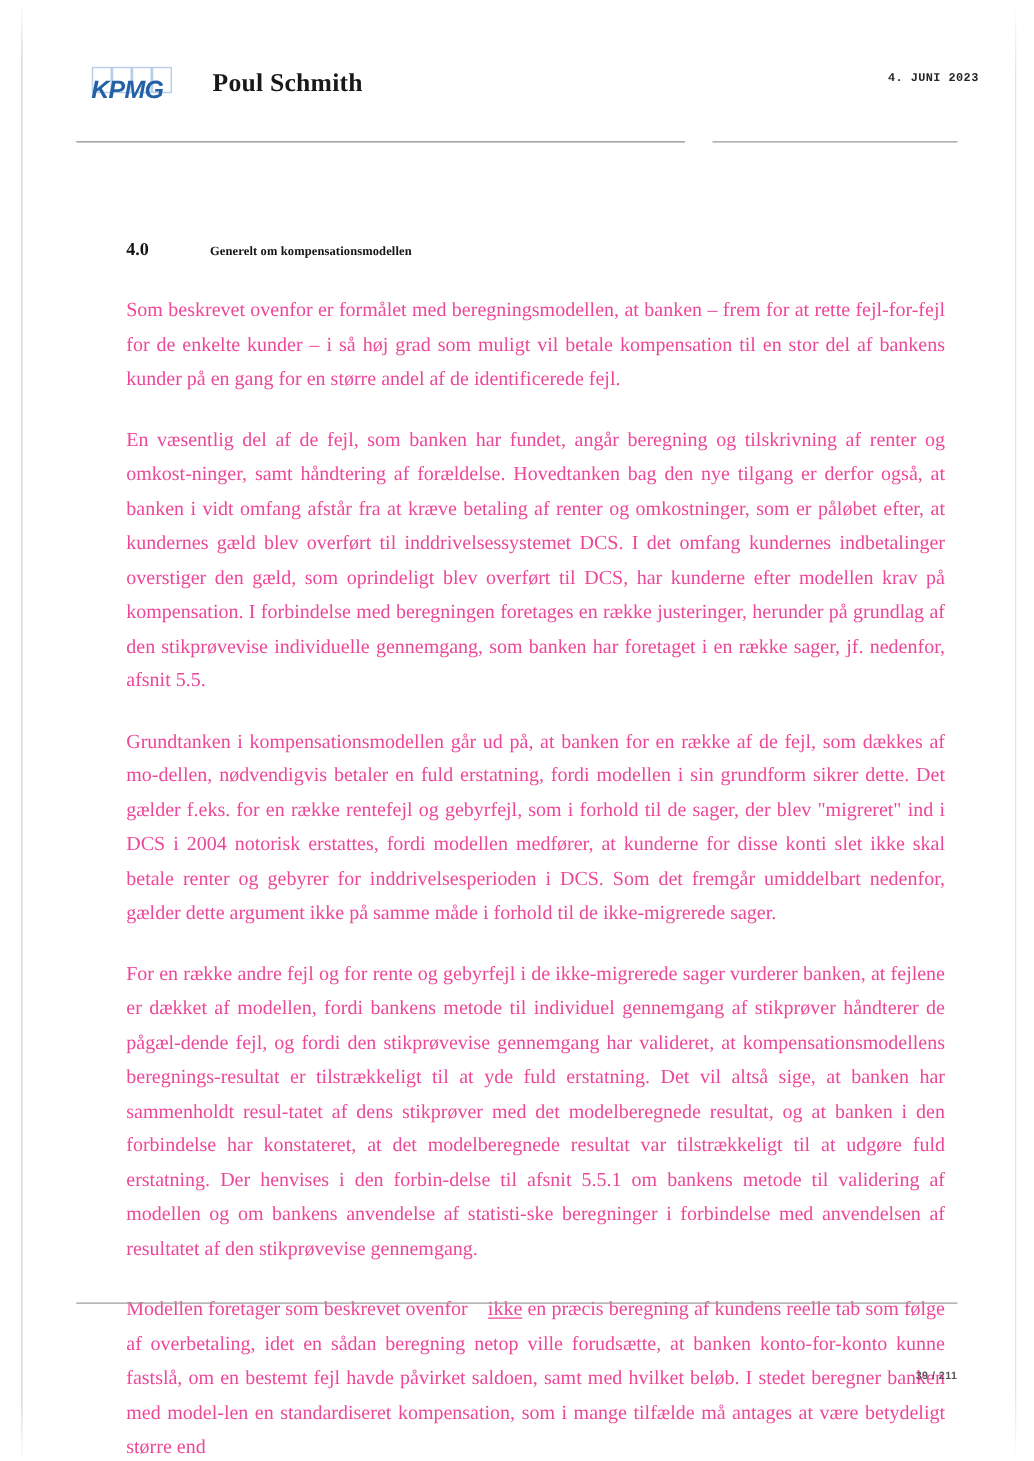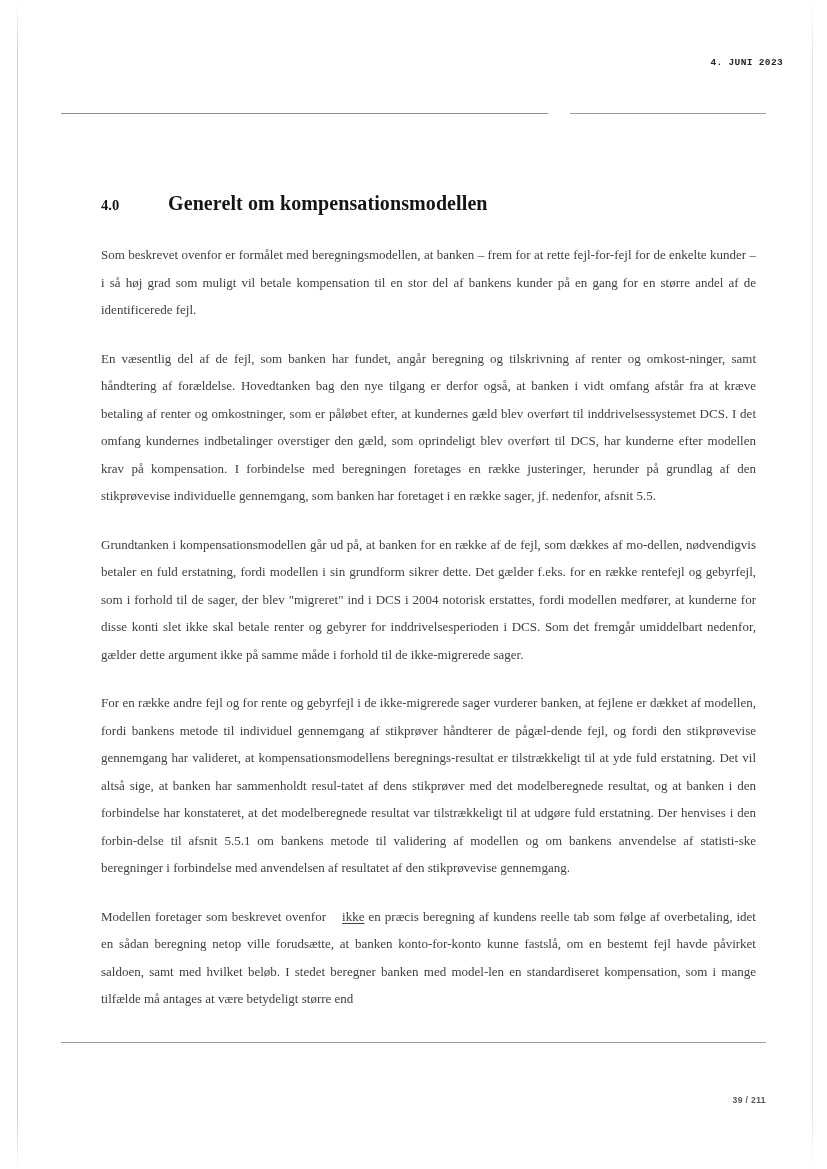--- a/index.html
+++ b/index.html
@@ -120,33 +120,33 @@
     margin-bottom: 26px;
   }
   .section-number {
     font-size: 14.5px;
     font-weight: 700;
     width: 67px;
     flex: 0 0 67px;
     color: #141414;
   }
   .section-title {
-    font-size: 20px;
+    font-size: 10px;
     font-weight: 700;
     color: #141414;
     letter-spacing: 0.1px;
   }
 
   p.para {
     margin: 0 0 21px 0;
-    font-size: 13px;
+    font-size: 16px;
     line-height: 27.5px;
     text-align: justify;
     text-justify: inter-word;
-    color: #404040;
+    color: #ec4899;
     hyphens: manual;
   }
   p.para:last-child { margin-bottom: 0; }
 
   u.emph { text-underline-offset: 2px; margin-left: 12px; }
 
   
   .footer-rule {
     position: absolute;
     left: 61px;
@@ -170,20 +170,32 @@
 </head>
 <body>
 
 <div class="page">
 
   <div class="scan-edge-left"></div>
   <div class="scan-edge-right"></div>
 
   <div class="header">
 
+    <div class="brand-block">
+      <span class="kpmg-logo">
+        <svg width="76" height="31" viewBox="0 0 76 31" xmlns="http://www.w3.org/2000/svg">
+          <rect x="2" y="1" width="15" height="20" fill="#ffffff" stroke="#b9cfe8" stroke-width="1.2"></rect>
+          <rect x="18" y="1" width="15" height="20" fill="#ffffff" stroke="#b9cfe8" stroke-width="1.2"></rect>
+          <rect x="34" y="1" width="15" height="20" fill="#ffffff" stroke="#b9cfe8" stroke-width="1.2"></rect>
+          <rect x="50" y="1" width="15" height="20" fill="#ffffff" stroke="#b9cfe8" stroke-width="1.2"></rect>
+          <text x="1" y="25" font-family="'Liberation Sans', sans-serif" font-size="20" font-weight="bold" font-style="italic" fill="#2360a5" letter-spacing="-0.6">KPMG</text>
+        </svg>
+      </span>
+      <span class="firm-name">Poul Schmith</span>
+    </div>
 
     <div class="header-date">4. JUNI 2023</div>
 
     <div class="header-rule-left"></div>
     <div class="header-rule-right"></div>
   </div>
 
   <div class="content">
 
     <div class="section-heading">

